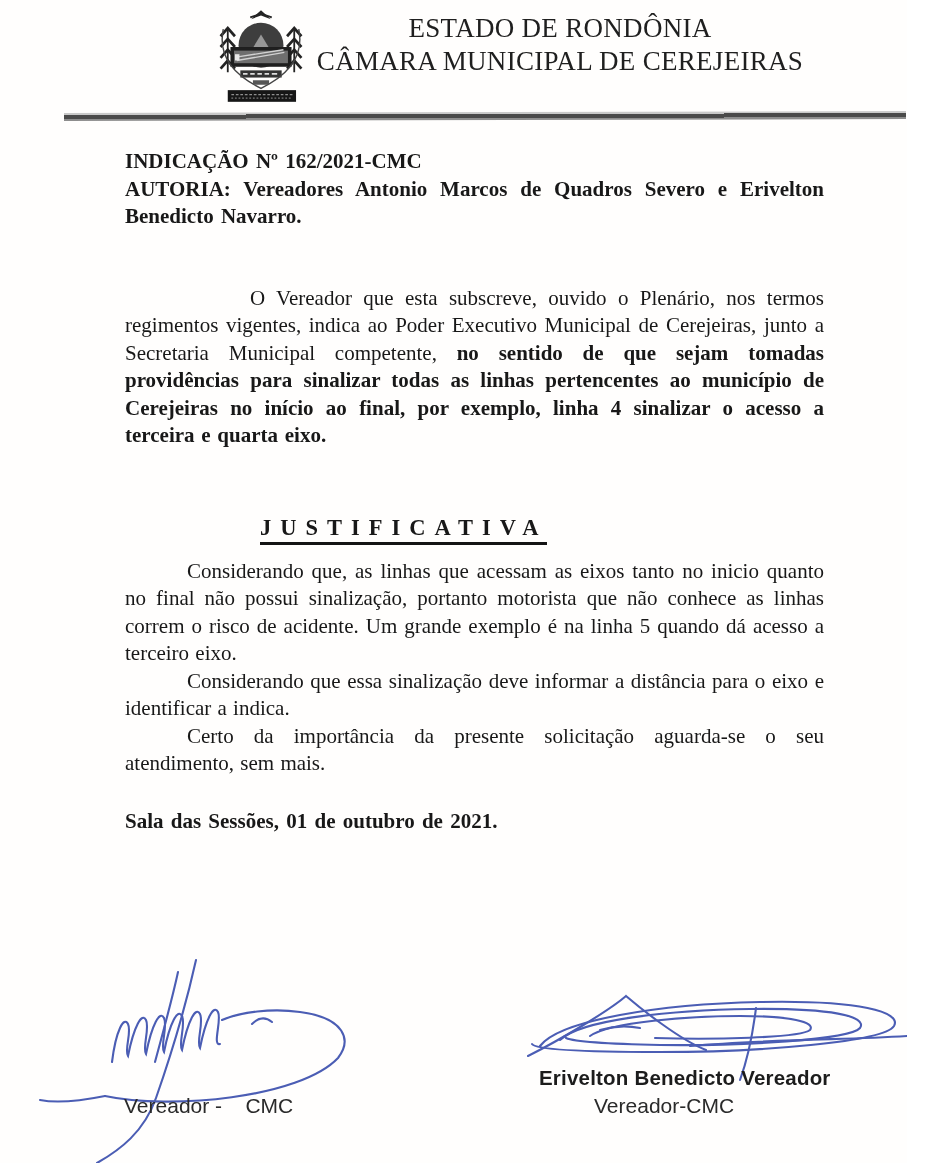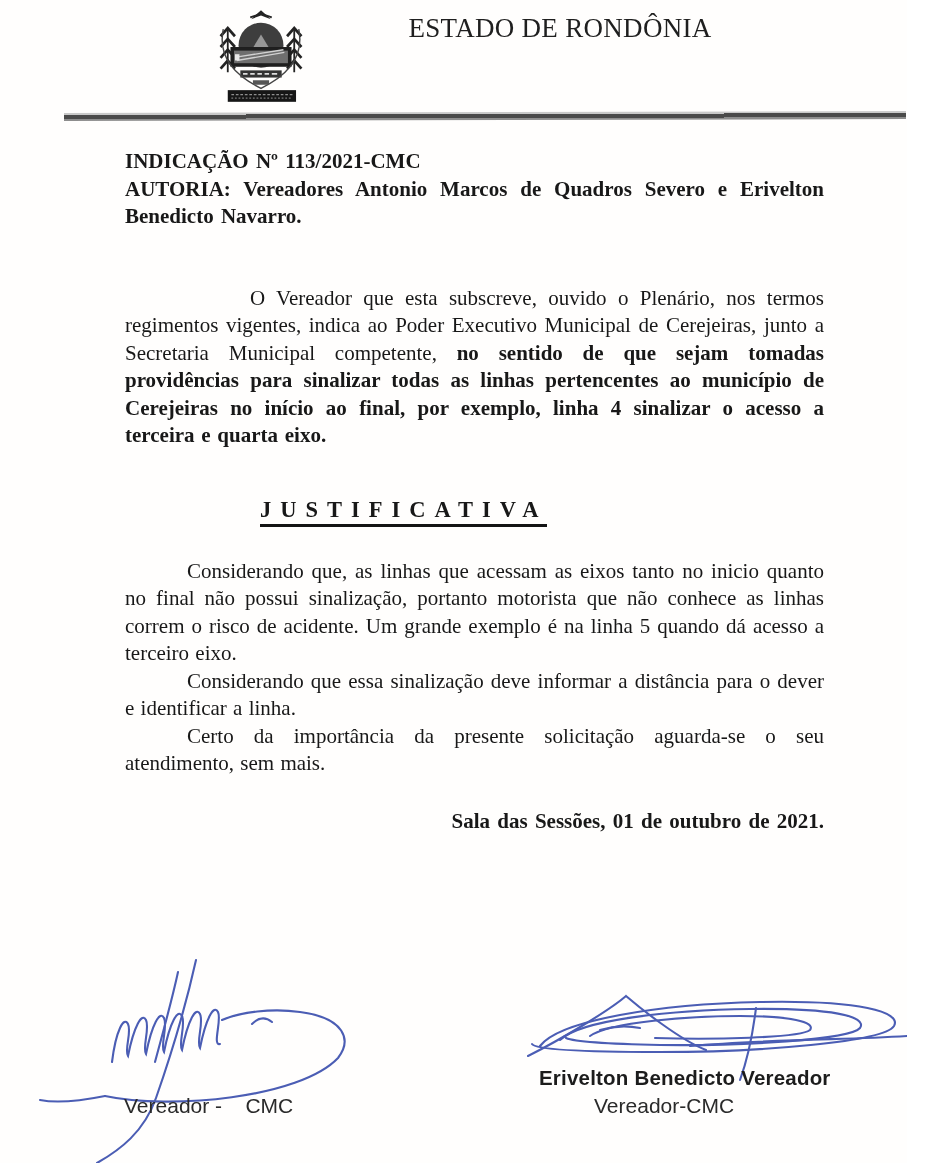--- a/index.html
+++ b/index.html
@@ -29,32 +29,32 @@
     position:absolute;left:125px;top:148px;width:699px;
     font-size:21px;line-height:27.5px;text-align:justify;
   }
   .content p{margin:0;}
   .title-block{font-weight:bold;word-spacing:2px;}
   .title-block .num{text-align:left;}
   .intro{margin-top:54px !important;text-indent:125px;word-spacing:1.5px;}
   .intro .b{font-weight:bold;}
   .justif-heading{
     display:inline-block;
-    margin:46px 0 0 135px;
+    margin:64px 0 0 135px;
     font-weight:bold;font-size:22.5px;
     letter-spacing:0.40em;
     border-bottom:3px solid #141414;
     padding-bottom:1px;
     text-indent:0;
   }
   .justif-wrap{height:108px;}
   .jp{text-indent:62px;word-spacing:1px;}
   .date-line{
     margin-top:30px !important;
-    font-weight:bold;text-align:right;word-spacing:2px;
+    font-weight:bold;text-align:left;word-spacing:2px;
   }
   
   .signatures-svg{position:absolute;left:0;top:0;width:931px;height:1163px;pointer-events:none;}
   .sig-text{
     position:absolute;font-family:"Liberation Sans", sans-serif;color:#1c1c1c;
   }
   .sig-name{font-weight:bold;font-size:20.5px;letter-spacing:0.2px;}
   .sig-role{font-size:21px;color:#2a2a2a;}
   .sig-name-left{left:38px;top:1066px;}
   .sig-role-left{left:124px;top:1094px;}
@@ -90,37 +90,38 @@
     <path d="M39,72 h5 M47,72 h5 M55,72 h5 M63,72 h5 M71,72 h6" stroke="#dddddd" stroke-width="2"></path>
     <path d="M17,22 C12,46 22,70 59,88 C96,70 106,46 101,22" stroke="#444444" stroke-width="1.6" fill="none"></path>
     <rect x="50" y="79" width="18" height="5" fill="#555555"></rect>
     <rect x="22" y="90" width="76" height="13" fill="#161616"></rect>
     <path d="M26,95 h68" stroke="#8f8f8f" stroke-width="1.6" stroke-dasharray="3 2"></path>
     <path d="M26,99 h68" stroke="#7a7a7a" stroke-width="1.4" stroke-dasharray="2 2"></path>
   </svg>
 
   <div class="header-text">
     <div>ESTADO DE RONDÔNIA</div>
+    <div>CÂMARA MUNICIPAL DE CEREJEIRAS</div>
   </div>
   <div class="header-divider"></div>
 
   <div class="content">
     <div class="title-block">
-      <p class="num">INDICAÇÃO Nº 113/2021-CMC</p>
+      <p class="num">INDICAÇÃO Nº 162/2021-CMC</p>
       <p>AUTORIA: Vereadores  Antonio Marcos de Quadros Severo e Erivelton Benedicto Navarro.</p>
     </div>
 
     <p class="intro"><span>O Vereador que esta subscreve, ouvido o Plenário, nos termos regimentos vigentes, indica ao Poder Executivo Municipal de Cerejeiras, junto a Secretaria Municipal competente, </span><span class="b">no sentido de que sejam tomadas providências  para sinalizar todas as linhas pertencentes ao município de Cerejeiras no início ao final, por exemplo, linha 4 sinalizar o acesso a terceira e quarta eixo.</span></p>
 
     <div class="justif-wrap">
       <span class="justif-heading">JUSTIFICATIVA</span>
     </div>
 
     <p class="jp">Considerando que, as linhas que acessam as eixos tanto no inicio quanto no final não possui sinalização, portanto motorista que não conhece as linhas correm o risco de acidente. Um grande exemplo é na linha 5 quando dá acesso a terceiro eixo.</p>
-    <p class="jp">Considerando que essa sinalização deve informar a distância para o dever e identificar a linha.</p>
+    <p class="jp">Considerando que essa sinalização deve informar a distância para o eixo e identificar a indica.</p>
     <p class="jp">Certo da importância da presente solicitação aguarda-se o seu atendimento, sem mais.</p>
 
     <p class="date-line">Sala das Sessões, 01 de outubro  de 2021.</p>
   </div>
 
   <svg class="signatures-svg" viewBox="0 0 931 1163" aria-hidden="true">
     <g stroke="#3c50ae" stroke-width="2.1" fill="none" stroke-linecap="round" opacity="0.92">
       <path d="M112,1062 C116,1030 124,1016 128,1024 C132,1032 124,1050 128,1056 C134,1026 142,1012 146,1020 C150,1028 142,1048 146,1054 C152,1024 160,1010 164,1018 C168,1026 160,1046 164,1052 C170,1022 178,1008 182,1016 C186,1024 178,1044 182,1050 C188,1020 196,1006 200,1014 C204,1022 196,1042 200,1048 C206,1018 214,1004 218,1012 C222,1020 212,1046 220,1044"></path>
       <path d="M105,1096 C170,1110 300,1098 338,1058 C352,1040 345,1018 300,1012 C272,1008 240,1012 222,1020"></path>
       <path d="M196,960 C186,1005 170,1058 156,1098 C144,1132 120,1150 97,1163"></path>

